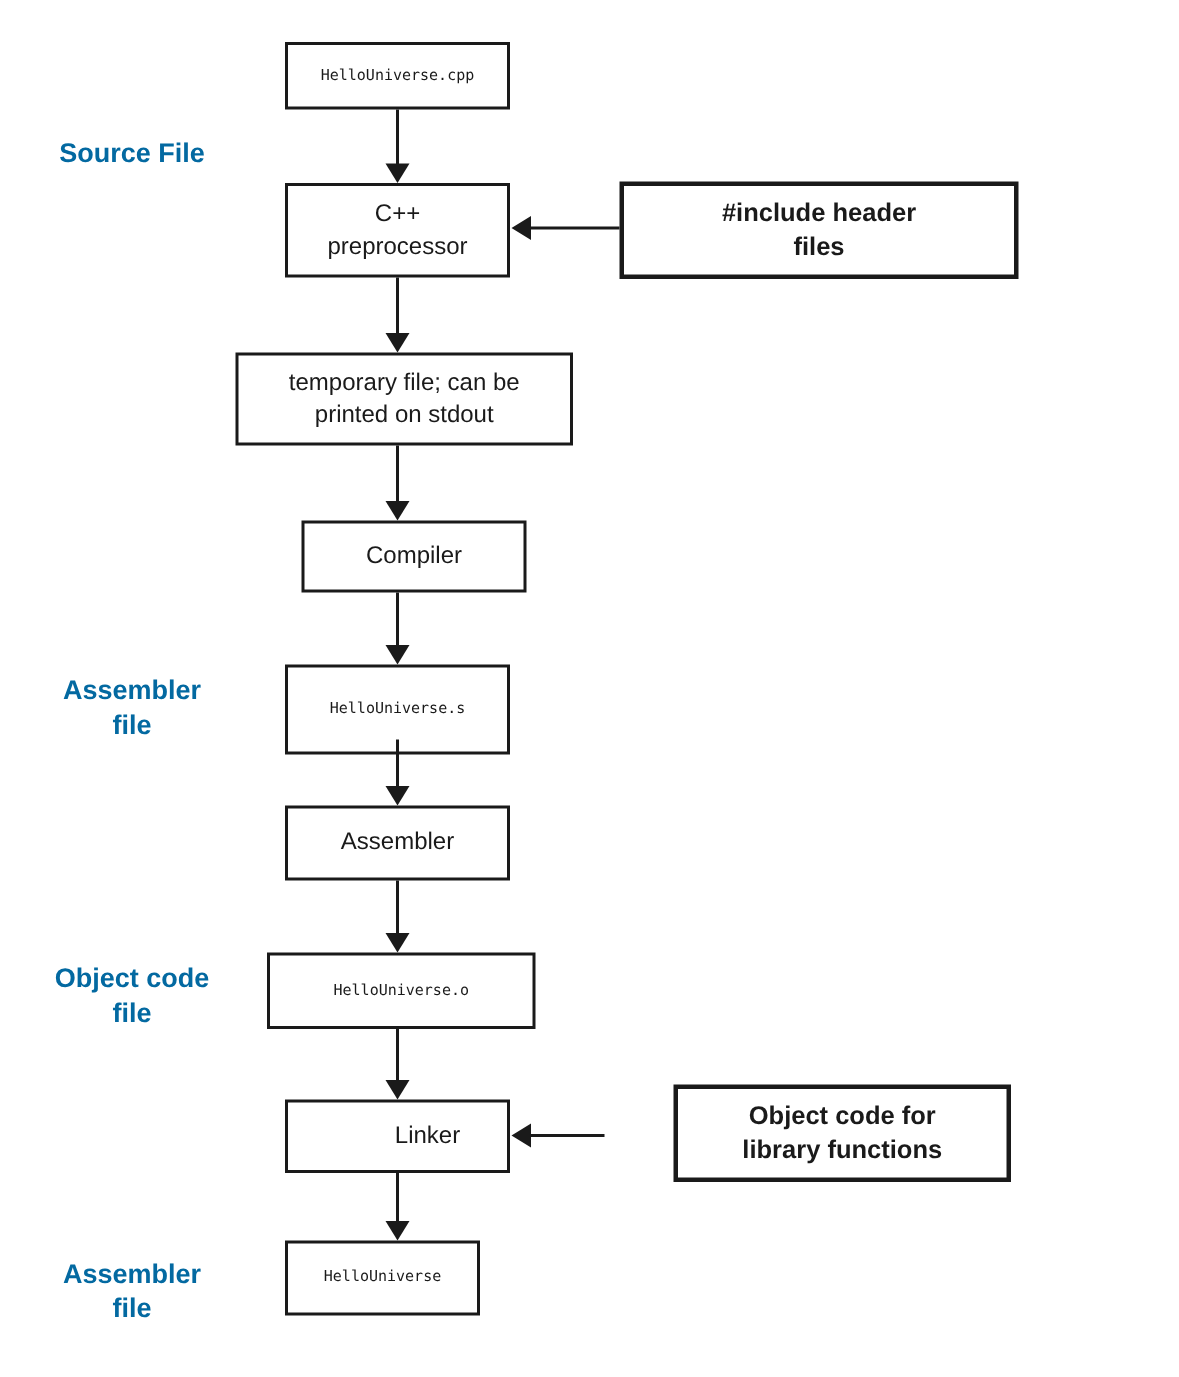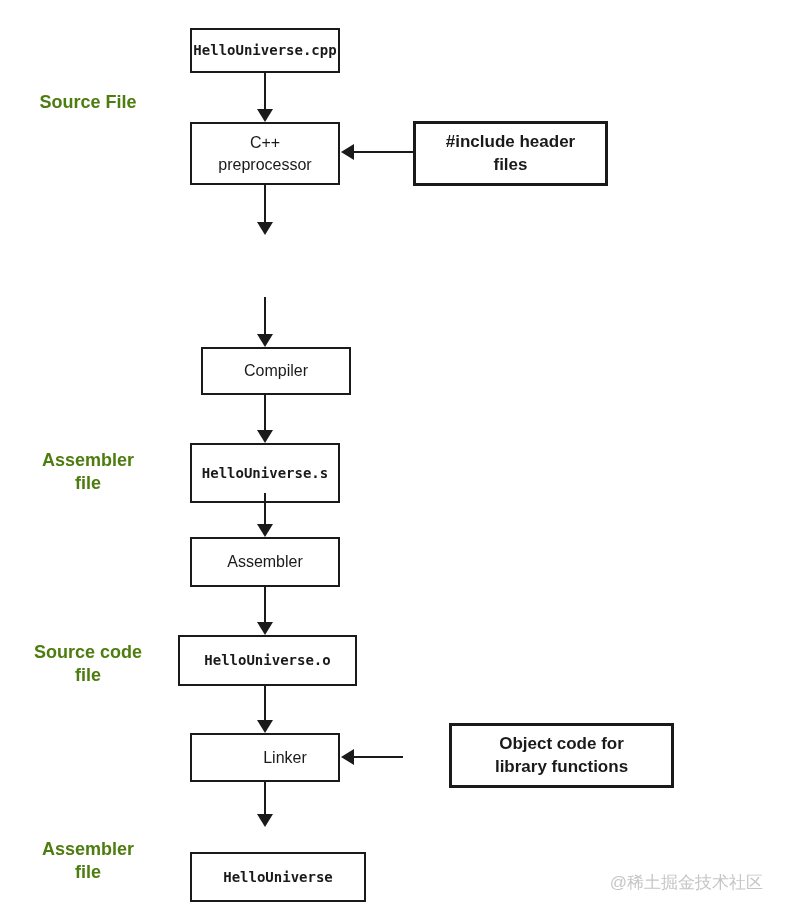--- a/index.html
+++ b/index.html
@@ -25,40 +25,40 @@
     border: 2px solid #1a1a1a;
     background: #ffffff;
     color: #1a1a1a;
     font-size: 16px;
     line-height: 1.32;
     white-space: pre-line;
     box-sizing: border-box;
   }
   .node.mono {
     font-family: "DejaVu Sans Mono", monospace;
-    font-weight: bold;
-    font-size: 14px;
+    font-weight: normal;
+    font-size: 10px;
     letter-spacing: 0px;
   }
   .node.emph {
     border-width: 3px;
     font-weight: bold;
     font-size: 17px;
     line-height: 1.35;
   }
   .stage-label {
     position: absolute;
     left: 8px;
     width: 160px;
     text-align: center;
     font-weight: bold;
     font-size: 18px;
     line-height: 1.25;
     white-space: pre-line;
-    color: #4d7c0f;
+    color: #0369a1;
   }
   .varrow { position: absolute; width: 16px; }
   .varrow .line {
     position: absolute;
     left: 7px; top: 0; bottom: 12px;
     width: 2px;
     background: #1a1a1a;
   }
   .varrow .head {
     position: absolute;
@@ -94,38 +94,40 @@
   }
 </style>
 </head>
 <body>
 
 <div class="canvas">
 
   <div class="stage-label" style="top:91px;">Source File</div>
   <div class="stage-label" style="top:449px;">Assembler
 file</div>
-  <div class="stage-label" style="top:641px;">Source code
+  <div class="stage-label" style="top:641px;">Object code
 file</div>
   <div class="stage-label" style="top:838px;">Assembler
 file</div>
 
   <div class="node mono" style="left:190px;top:28px;width:150px;height:45px;">HelloUniverse.cpp</div>
   <div class="node" style="left:190px;top:122px;width:150px;height:63px;">C++
 preprocessor</div>
-  <div class="node emph" style="left:413px;top:121px;width:195px;height:65px;">#include header
+  <div class="node emph" style="left:413px;top:121px;width:266px;height:65px;">#include header
 files</div>
+  <div class="node" style="left:157px;top:235px;width:225px;height:62px;">temporary file; can be
+printed on stdout</div>
   <div class="node" style="left:190px;top:347px;width:150px;height:48px;margin-left:11px;">Compiler</div>
   <div class="node mono" style="left:190px;top:443px;width:150px;height:60px;">HelloUniverse.s</div>
   <div class="node" style="left:190px;top:537px;width:150px;height:50px;">Assembler</div>
   <div class="node mono" style="left:178px;top:635px;width:179px;height:51px;">HelloUniverse.o</div>
   <div class="node" style="left:190px;top:733px;width:150px;height:49px;padding-left:40px;">Linker</div>
   <div class="node emph" style="left:403px;top:723px;width:225px;height:65px;margin-left:46px;">Object code for
 library functions</div>
-  <div class="node mono" style="left:190px;top:852px;width:176px;height:50px;">HelloUniverse</div>
+  <div class="node mono" style="left:190px;top:827px;width:130px;height:50px;">HelloUniverse</div>
 
   <div class="varrow" style="left:257px;top:73px;height:49px;">
       <div class="line"></div>
       <div class="head"></div>
     </div>
   <div class="varrow" style="left:257px;top:185px;height:50px;">
       <div class="line"></div>
       <div class="head"></div>
     </div>
   <div class="varrow" style="left:257px;top:297px;height:50px;">
@@ -155,15 +157,14 @@
 
   <div class="harrow" style="left:341px;top:144px;width:72px;">
       <div class="line"></div>
       <div class="head"></div>
     </div>
   <div class="harrow" style="left:341px;top:749px;width:62px;">
       <div class="line"></div>
       <div class="head"></div>
     </div>
 
-  <div class="watermark">@稀土掘金技术社区</div>
 
 </div>
 
 </body></html>

